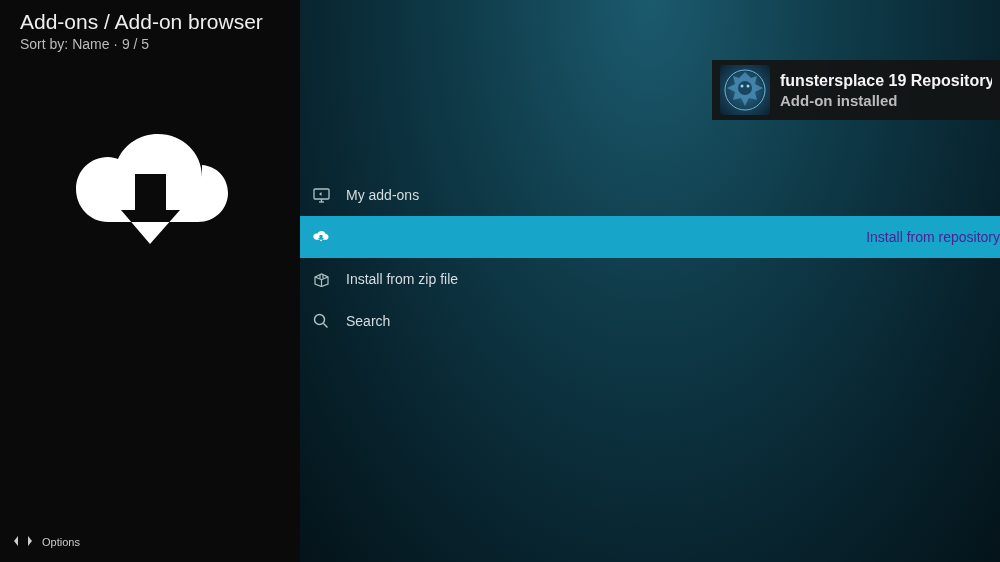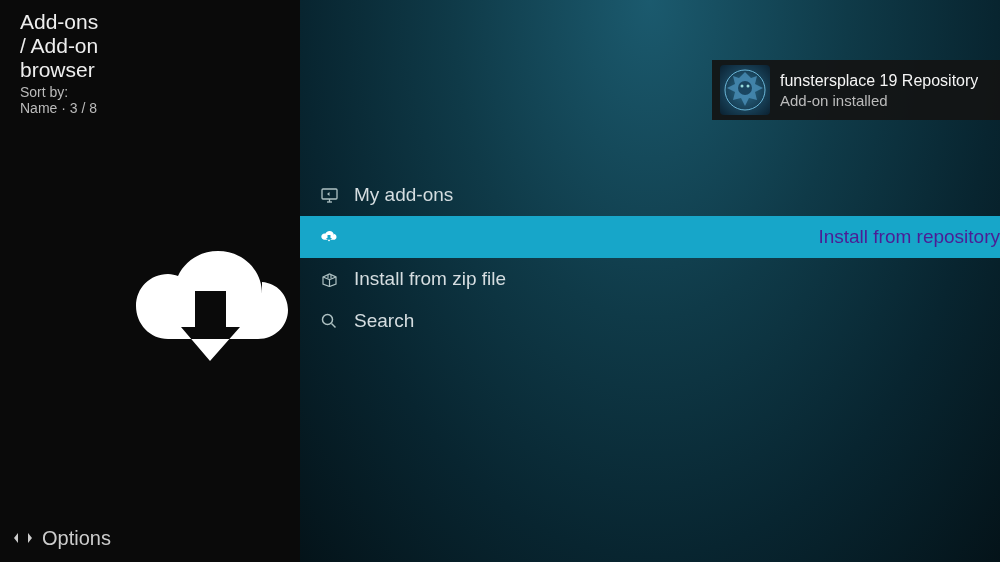--- a/index.html
+++ b/index.html
@@ -4,21 +4,21 @@
 <style>
   * { margin: 0; padding: 0; box-sizing: border-box; }
   html, body { width: 1000px; height: 562px; overflow: hidden; font-family: Arial, sans-serif; }
   body { display: flex; background: #000; }
   
   .sidebar {
     width: 300px;
     height: 100%;
     background: #0a0a0a;
     display: flex;
-    flex-direction: row;
+    flex-direction: column;
     position: relative;
   }
   
   .sidebar-header {
     padding: 10px 20px;
   }
   
   .breadcrumb {
     color: #eee;
     font-size: 21px;
@@ -39,21 +39,21 @@
   }
   
   .sidebar-footer {
     position: absolute;
     bottom: 12px;
     left: 14px;
     display: flex;
     align-items: center;
     gap: 10px;
     color: #ccc;
-    font-size: 20px;
+    font-size: 11px;
   }
   
   .main {
     flex: 1;
     height: 100%;
     background: radial-gradient(ellipse at 50% 0%, #1b5a6e 0%, #0f3a48 40%, #082530 70%, #041319 100%);
     position: relative;
   }
   
   .clock {
@@ -70,20 +70,21 @@
     position: absolute;
     top: 60px;
     right: 0;
     width: 288px;
     height: 60px;
     background: rgba(20,20,20,0.92);
     display: flex;
     align-items: center;
     padding: 8px 8px;
     gap: 10px;
+    font-weight: bold;
   }
   
   .toast-icon {
     width: 50px;
     height: 50px;
     background: radial-gradient(circle, #2a6a8a 0%, #0a2030 100%);
     border-radius: 4px;
     display: flex;
     align-items: center;
     justify-content: center;
@@ -98,24 +99,24 @@
     position: absolute;
     top: 174px;
     left: 0;
     right: 0;
   }
   
   .menu-item {
     height: 42px;
     display: flex;
     align-items: center;
-    padding-left: 20px;
+    padding-left: 12px;
     gap: 16px;
     color: #d5dde0;
-    font-size: 19px;
+    font-size: 14px;
     cursor: pointer;
   }
   
   .menu-item.selected {
     background: #17a6c9;
     color: #4c1d95;
     justify-content: space-between;
   }
   
   .menu-icon {
@@ -128,21 +129,21 @@
   }
   
   .menu-item.selected .menu-icon { opacity: 1; }
 </style>
 </head>
 <body>
 
 <div class="sidebar">
   <div class="sidebar-header">
     <div class="breadcrumb">Add-ons / Add-on browser</div>
-    <div class="sort-info">Sort by: Name  ·  3 / 8</div>
+    <div class="sort-info">Sort by: Name  ·  9 / 5</div>
   </div>
   <div class="sidebar-icon">
     <svg width="180" height="145" viewBox="0 0 180 145">
       <g fill="#fff">
         <path d="M 142 55 C 142 30 122 12 98 12 C 80 12 65 22 58 37 C 55 36 52 35 48 35 C 30 35 16 49 16 67 C 16 85 30 100 48 100 L 138 100 C 155 100 168 87 168 71 C 168 56 157 44 142 43 Z
                  M 75 52 L 106 52 L 106 88 L 120 88 L 90 122 L 61 88 L 75 88 Z" fill-rule="evenodd"></path>
       </g>
     </svg>
   </div>
   <div class="sidebar-footer">

